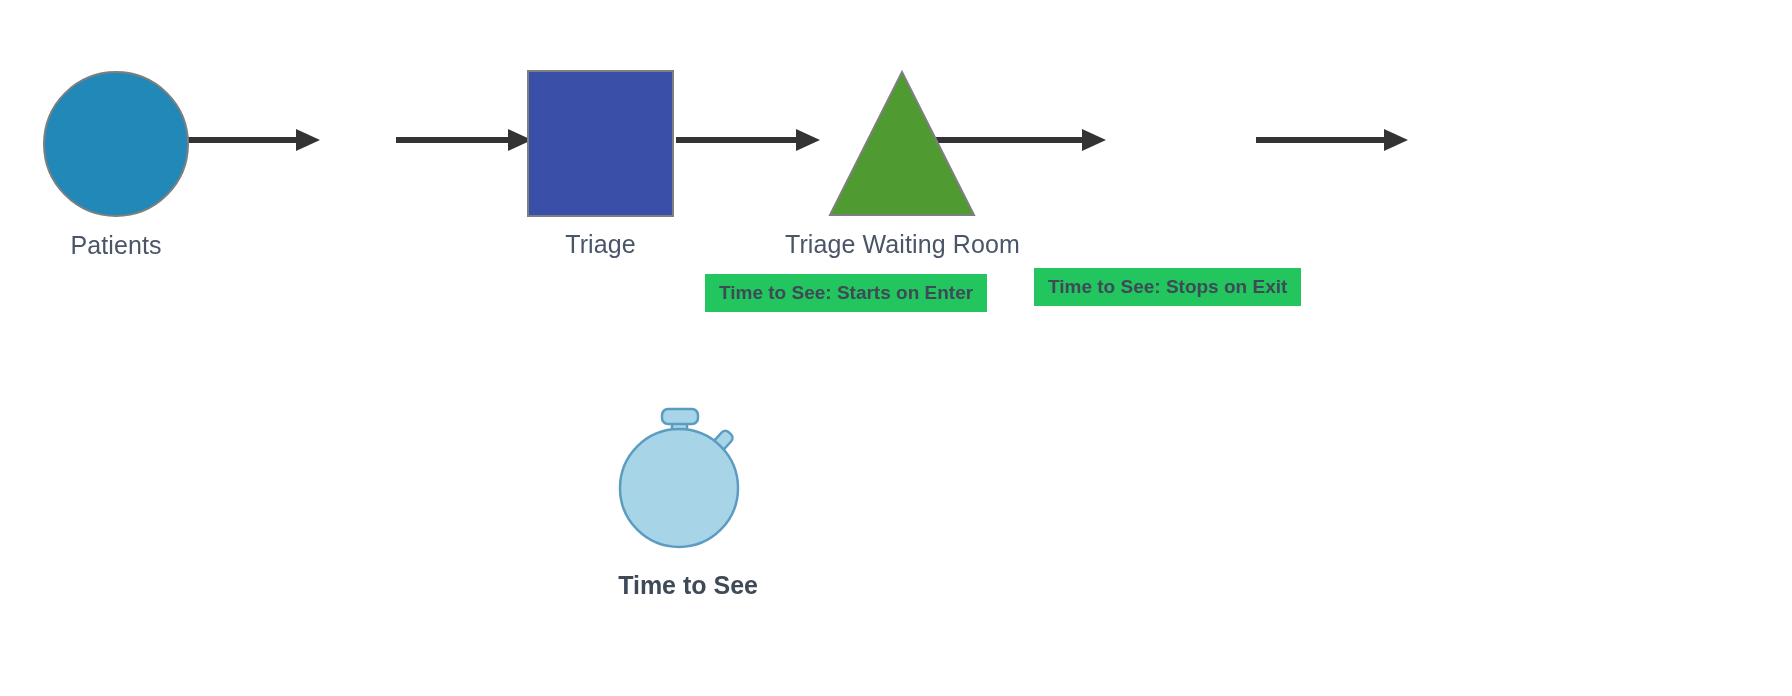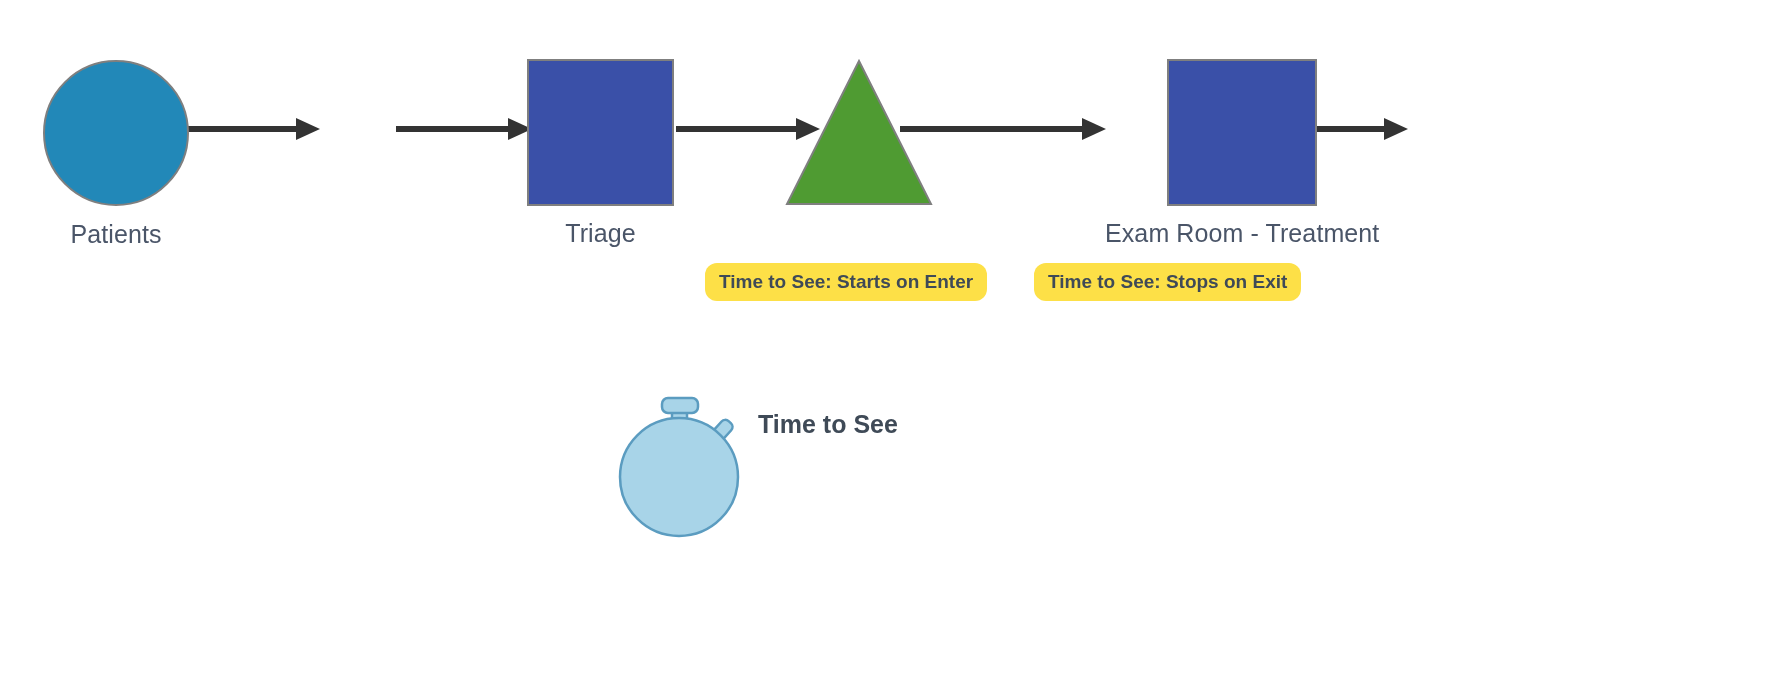--- a/index.html
+++ b/index.html
@@ -13,20 +13,21 @@
     width: 1792px;
     height: 696px;
     overflow: hidden;
     position: relative;
   }
   #canvas {
     position: relative;
     width: 1792px;
     height: 538px;
     background: #ffffff;
+    margin-top: 11px;
   }
   .node {
     position: absolute;
     display: flex;
     flex-direction: column;
     align-items: center;
   }
   .shape-wrap {
     position: relative;
     display: block;
@@ -34,37 +35,38 @@
   .node-label {
     margin-top: 10px;
     font-size: 25px;
     color: #4a5568;
     white-space: nowrap;
     letter-spacing: 0.1px;
     line-height: 1.1;
   }
   .badge {
     position: absolute;
-    background: #fde047;
+    background: #22c55e;
     color: #3f4a57;
     font-size: 19px;
     font-weight: bold;
     padding: 9px 14px 10px 14px;
-    border-radius: 12px;
+    border-radius: 0;
     white-space: nowrap;
     line-height: 1;
   }
   .arrow {
     position: absolute;
     height: 26px;
   }
   .bottom-node {
     position: absolute;
     display: flex;
-    align-items: flex-start;
+    flex-direction: column;
+    align-items: flex-end;
   }
   .bottom-label {
     margin-top: 14px;
     font-size: 25px;
     font-weight: bold;
     color: #3f4a57;
     white-space: nowrap;
   }
 </style>
 </head>
@@ -115,35 +117,28 @@
     </div>
     <div class="node-label">Triage</div>
   </div>
 
   <div class="node" style="left:785px; top:58px;">
     <div class="shape-wrap">
       <svg width="148" height="148" viewBox="0 0 148 148">
         <polygon points="74,3 146,146 2,146" fill="#4f9b32" stroke="#7f7f7f" stroke-width="2"></polygon>
       </svg>
     </div>
+    <div class="node-label">Triage Waiting Room</div>
   </div>
 
-  <div class="node" style="left:1105px; top:59px;">
-    <div class="shape-wrap">
-      <svg width="150" height="147" viewBox="0 0 150 147">
-        <rect x="1" y="1" width="148" height="145" fill="#3a50a8" stroke="#7f7f7f" stroke-width="2"></rect>
-      </svg>
-    </div>
-    <div class="node-label">Exam Room - Treatment</div>
-  </div>
 
 
   <div class="badge" style="left:705px; top:263px;">Time to See: Starts on Enter</div>
 
-  <div class="badge" style="left:1034px; top:263px;">Time to See: Stops on Exit</div>
+  <div class="badge" style="left:1034px; top:257px;">Time to See: Stops on Exit</div>
 
   <div class="bottom-node" style="left:608px; top:396px;">
     <div class="shape-wrap">
       <svg width="150" height="146" viewBox="0 0 150 146">
 
         <rect x="64" y="8" width="15" height="26" rx="3" fill="#a8d4e8" stroke="#5b9cc0" stroke-width="2.5"></rect>
 
         <rect x="54" y="2" width="36" height="15" rx="6" fill="#a8d4e8" stroke="#5b9cc0" stroke-width="2.5"></rect>
 
         <rect x="108" y="23" width="13" height="23" rx="5" fill="#a8d4e8" stroke="#5b9cc0" stroke-width="2.5" transform="rotate(42 114 34)"></rect>

